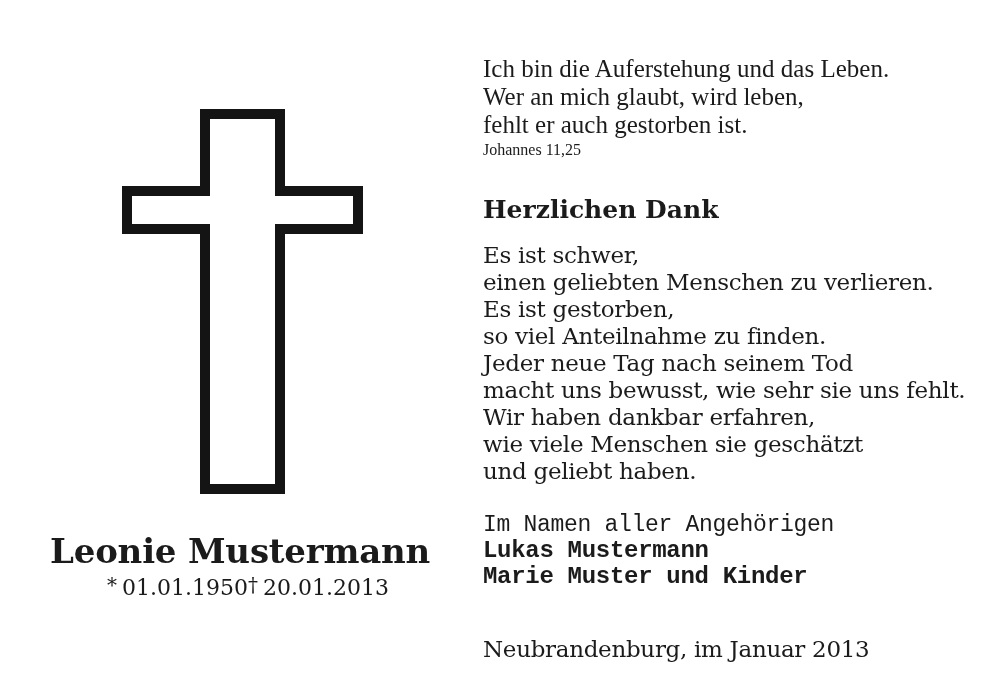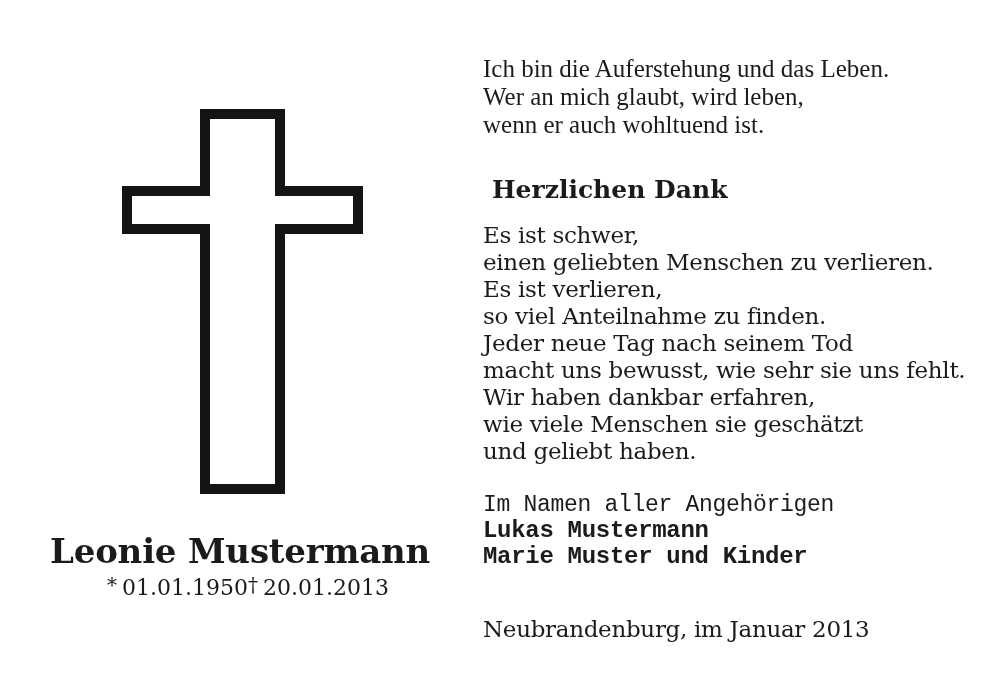--- a/index.html
+++ b/index.html
@@ -72,21 +72,20 @@
     margin-top: 2px;
     font-family: "Liberation Serif", serif;
     font-size: 16px;
     line-height: 18px;
   }
   .thanks-heading {
     margin-top: 37px;
     font-weight: bold;
     font-size: 25px;
     line-height: 28px;
-    margin-left: 9px;
   }
   .poem {
     margin-top: 18px;
     font-size: 23px;
     line-height: 27px;
     letter-spacing: -0.3px;
   }
   .closing {
     margin-top: 27px;
     font-size: 23px;
@@ -121,29 +120,30 @@
   <div class="dates-row">
     <span><span class="date-symbol">*</span><span>01.01.1950</span></span>
     <span><span class="date-symbol">†</span><span>20.01.2013</span></span>
   </div>
 
   <div class="right-col">
 
     <div class="scripture">
       <div>Ich bin die Auferstehung und das Leben.</div>
       <div>Wer an mich glaubt, wird leben,</div>
-      <div>wenn er auch wohltuend ist.</div>
+      <div>fehlt er auch gestorben ist.</div>
     </div>
+    <div class="scripture-ref">Johannes 11,25</div>
 
     <div class="thanks-heading">Herzlichen Dank</div>
 
     <div class="poem">
       <div>Es ist schwer,</div>
       <div>einen geliebten Menschen zu verlieren.</div>
-      <div>Es ist verlieren,</div>
+      <div>Es ist gestorben,</div>
       <div>so viel Anteilnahme zu finden.</div>
       <div>Jeder neue Tag nach seinem Tod</div>
       <div>macht uns bewusst, wie sehr sie uns fehlt.</div>
       <div>Wir haben dankbar erfahren,</div>
       <div>wie viele Menschen sie geschätzt</div>
       <div>und geliebt haben.</div>
     </div>
 
     <div class="closing">
       <div>Im Namen aller Angehörigen</div>

